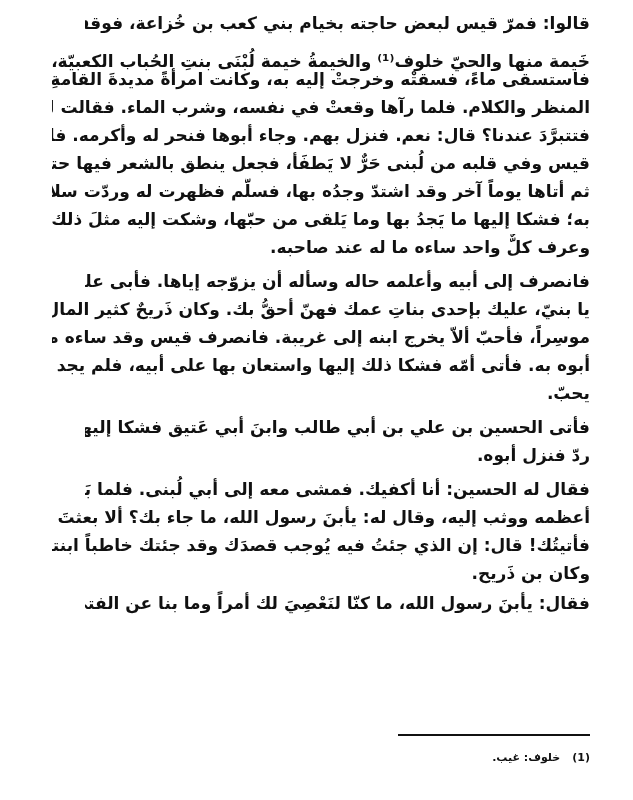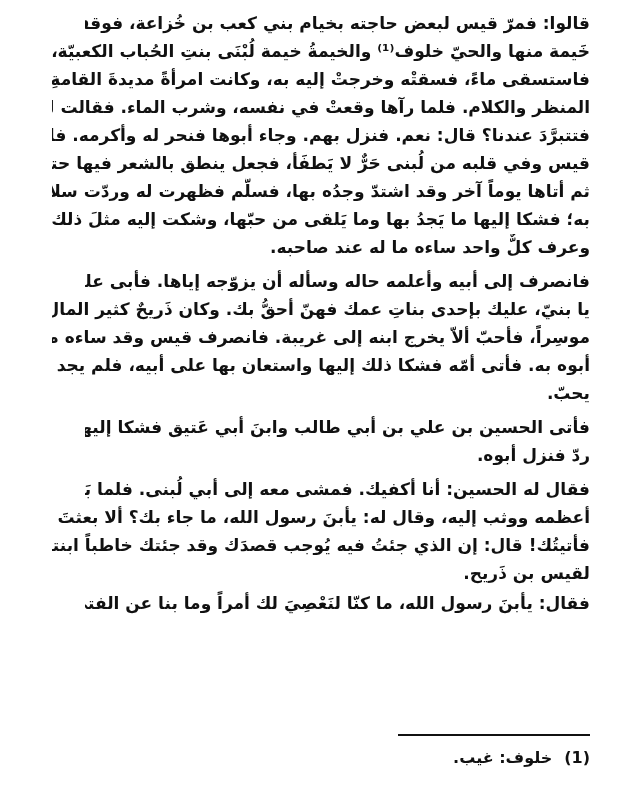--- a/index.html
+++ b/index.html
@@ -9,48 +9,48 @@
       position:absolute; right:43px; width:538px;
       direction:rtl; text-align:justify; text-align-last:justify;
       font-family:"DejaVu Sans", sans-serif; font-weight:bold;
       font-size:17px; line-height:26px; color:#111; white-space:nowrap; overflow:hidden;
     }
     .line.last { text-align-last:right; }
     .line.indent { width:505px; right:43px; }
     .fn-rule { position:absolute; left:398px; top:734px; width:192px; height:2px; background:#111; }
     .footnote {
       position:absolute; right:43px; top:746px; direction:rtl;
-      font-family:"DejaVu Sans", sans-serif; font-weight:bold; font-size:16px; line-height:24px; color:#111;
+      font-family:"DejaVu Sans", sans-serif; font-weight:bold; font-size:11px; line-height:24px; color:#111;
     }
     .fn-num { margin-left:12px; }
   </style>
 </head>
 <body>
 
 <div class="page">
   <div id="lines">
       <div class="line indent" style="top: 10px;">قالوا: فمرّ قيس لبعض حاجته بخيام بني كعب بن خُزاعة، فوقف على</div>
-      <div class="line" style="top: 38px;">خَيمة منها والحيّ خلوف⁽¹⁾ والخيمةُ خيمة لُبْنَى بنتِ الحُباب الكعبيّة،</div>
+      <div class="line" style="top: 48px;">خَيمة منها والحيّ خلوف⁽¹⁾ والخيمةُ خيمة لُبْنَى بنتِ الحُباب الكعبيّة،</div>
       <div class="line" style="top: 66px;">فاستسقى ماءً، فسقتْه وخرجتْ إليه به، وكانت امرأةً مديدةَ القامةِ شَهلاءَ حُلوةَ</div>
       <div class="line" style="top: 94px;">المنظر والكلام. فلما رآها وقعتْ في نفسه، وشرب الماء. فقالت له: أتنزل</div>
       <div class="line" style="top: 122px;">فتتبرَّدَ عندنا؟ قال: نعم. فنزل بهم. وجاء أبوها فنحر له وأكرمه. فانصرف</div>
       <div class="line" style="top: 150px;">قيس وفي قلبه من لُبنى حَرٌّ لا يَطفَأ، فجعل ينطق بالشعر فيها حتى شاع ورُوي.</div>
       <div class="line" style="top: 178px;">ثم أتاها يوماً آخر وقد اشتدّ وجدُه بها، فسلَّم فظهرت له وردّت سلامَه وتحفّت</div>
       <div class="line" style="top: 206px;">به؛ فشكا إليها ما يَجدُ بها وما يَلقى من حبّها، وشكت إليه مثلَ ذلك فأطالت،</div>
       <div class="line last" style="top: 234px;">وعرف كلٌّ واحد ساءه ما له عند صاحبه.</div>
       <div class="line indent" style="top: 268px;">فانصرف إلى أبيه وأعلمه حاله وسأله أن يزوّجه إياها. فأبى عليه وقال:</div>
       <div class="line" style="top: 296px;">يا بنيّ، عليك بإحدى بناتِ عمك فهنّ أحقُّ بك. وكان ذَريحٌ كثير المال</div>
       <div class="line" style="top: 324px;">موسِراً، فأحبّ ألاّ يخرج ابنه إلى غريبة. فانصرف قيس وقد ساءه ما خاطبه</div>
       <div class="line" style="top: 352px;">أبوه به. فأتى أمّه فشكا ذلك إليها واستعان بها على أبيه، فلم يجد عندها ما</div>
       <div class="line last" style="top: 380px;">يحبّ.</div>
       <div class="line indent" style="top: 414px;">فأتى الحسين بن علي بن أبي طالب وابنَ أبي عَتيق فشكا إليهما ما به وما</div>
       <div class="line last" style="top: 442px;">ردّ فنزل أبوه.</div>
       <div class="line indent" style="top: 476px;">فقال له الحسين: أنا أكفيك. فمشى معه إلى أبي لُبنى. فلما بَصُر به</div>
       <div class="line" style="top: 504px;">أعظمه ووثب إليه، وقال له: يأبنَ رسول الله، ما جاء بك؟ ألا بعثتَ إليّ</div>
       <div class="line" style="top: 532px;">فأتيتُك! قال: إن الذي جئتُ فيه يُوجب قصدَك وقد جئتك خاطباً ابنتك لُبنى</div>
-      <div class="line last" style="top: 560px;">لقيس بن ذَريح.</div>
+      <div class="line last" style="top: 560px;">وكان بن ذَريح.</div>
       <div class="line indent last" style="top: 590px;">فقال: يأبنَ رسول الله، ما كنّا لنَعْصِيَ لك أمراً وما بنا عن الفتى رغبة،</div>
     </div>
   <div class="fn-rule"></div>
   <div class="footnote">
     <span class="fn-num">(1)</span><span>خلوف: غيب.</span>
   </div>
 </div>
 
 </body></html>

